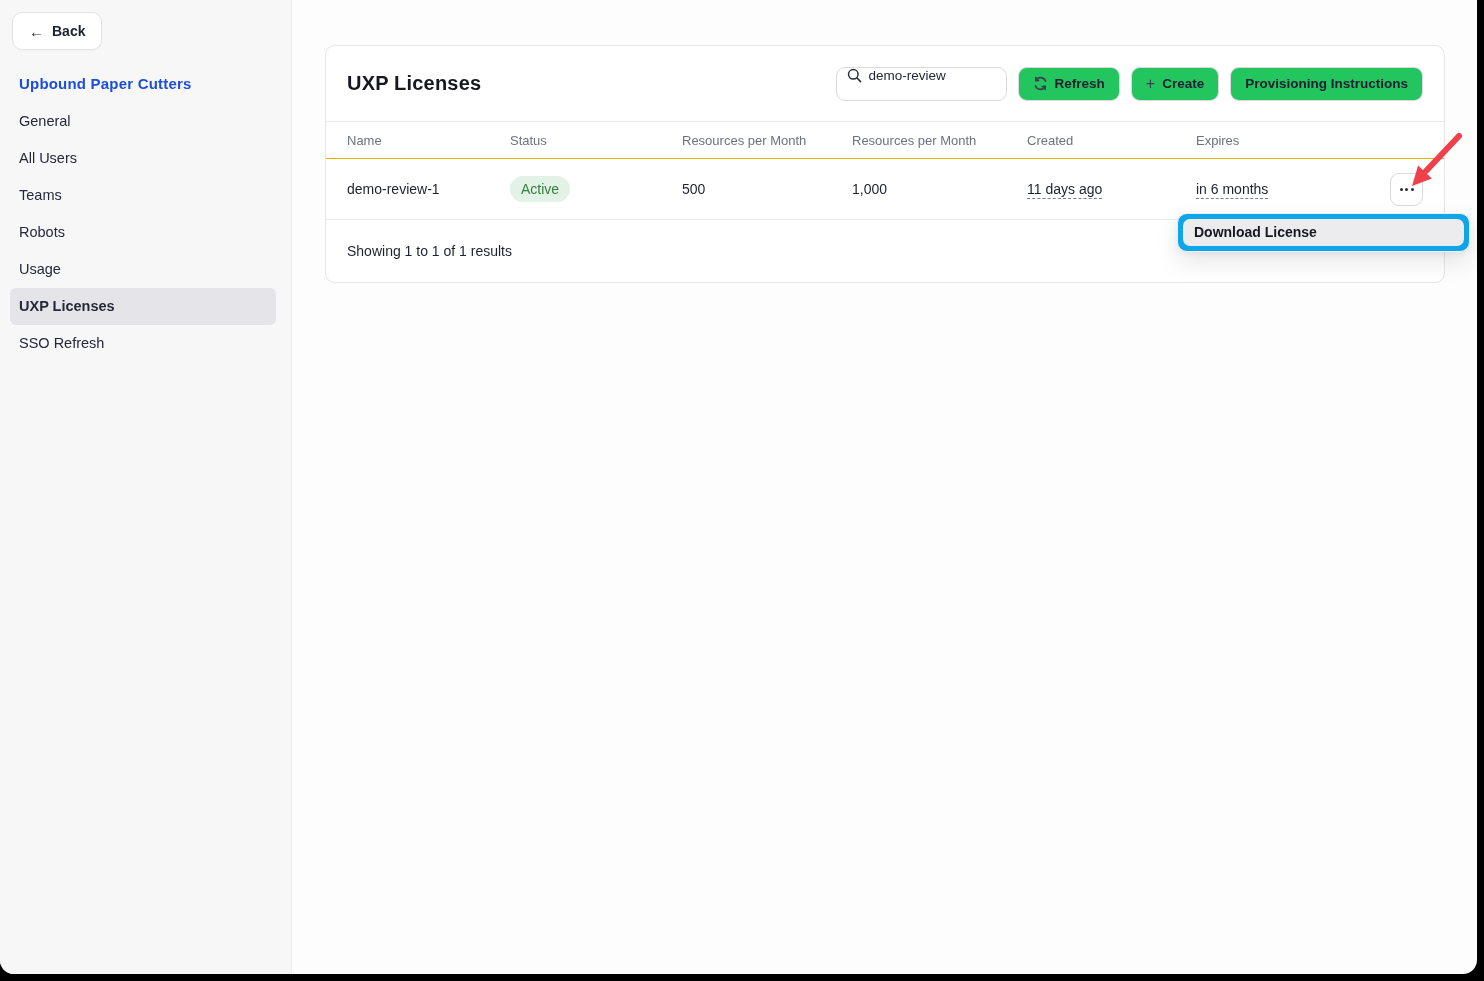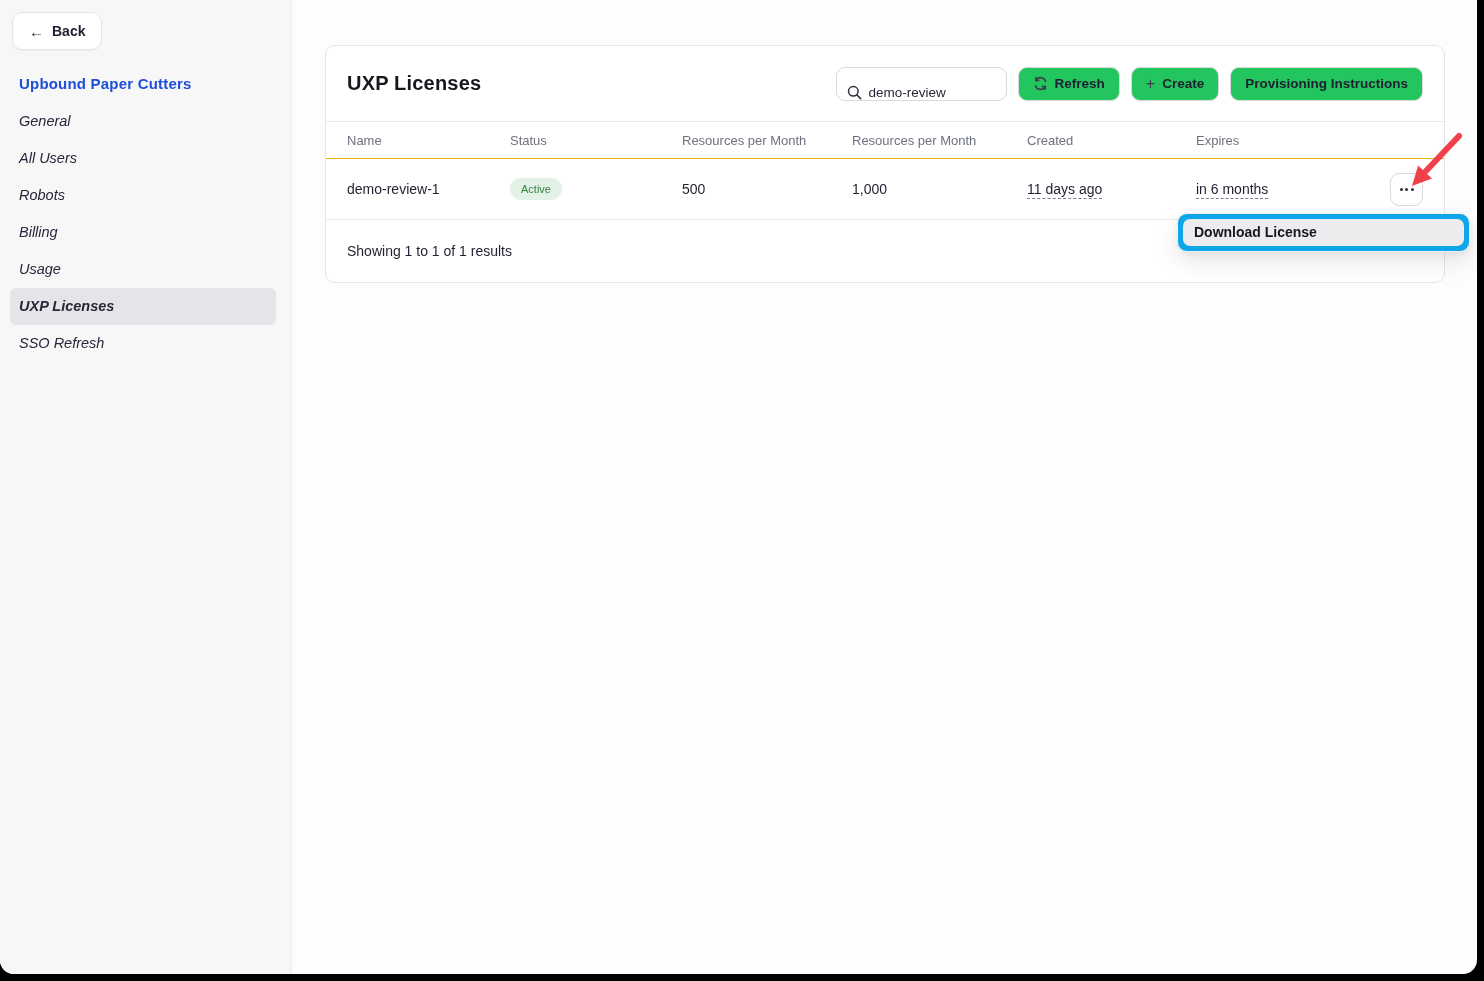--- a/index.html
+++ b/index.html
@@ -36,21 +36,21 @@
     box-shadow: 0 1px 2px rgba(0,0,0,0.03);
     cursor: pointer;
   }
   .back-button .arrow { font-size: 15px; font-weight: 400; line-height: 1; }
   .org-title {
     position: absolute; left: 19px; top: 75px;
     font-size: 15px; font-weight: 700; color: #1d4ed8;
     letter-spacing: 0.2px;
   }
   .nav {
-    position: absolute; left: 10px; top: 103px; width: 266px; font-style: italic;
+    position: absolute; left: 10px; top: 103px; width: 266px;
   }
   .nav-item {
     height: 37px; line-height: 37px;
     padding-left: 9px;
     font-size: 14.5px; color: #26283a;
     border-radius: 6px;
     cursor: pointer;
     white-space: nowrap;
   }
   .nav-item.active {
@@ -71,21 +71,21 @@
     display: flex; align-items: center;
     padding: 0 21px;
     border-bottom: 1px solid #ececef;
   }
   .page-title { font-size: 20px; font-weight: 700; color: #17181f; letter-spacing: 0.2px; }
   .toolbar { margin-left: auto; display: flex; align-items: center; gap: 11px; }
   .search-box {
     width: 171px; height: 34px;
     border: 1px solid #d9d9de; border-radius: 9px;
     background: #fff;
-    display: flex; align-items: flex-end; gap: 7px;
+    display: flex; align-items: flex-start; gap: 7px;
     padding: 0 10px;
   }
   .search-box svg { flex: 0 0 auto; }
   .search-box input {
     border: none; outline: none; width: 100%;
     font-family: "Liberation Sans", sans-serif;
     font-size: 13.5px; color: #26283a; background: transparent;
   }
   .btn {
     height: 34px; padding: 0 14px;
@@ -111,21 +111,21 @@
   .trow {
     height: 61px;
     font-size: 14px; color: #1f2130;
     border-bottom: 1px solid #ececef;
   }
   .badge {
     display: inline-block;
     padding: 5px 11px;
     background: #e3f2e6;
     color: #36813f;
-    font-size: 11px;
+    font-size: 14px;
     border-radius: 999px;
   }
   .tooltip-text {
     text-decoration: underline dashed #7b7d8a;
     text-decoration-thickness: 1px;
     text-underline-offset: 4px;
     cursor: pointer;
   }
   .cell-actions { display: flex; justify-content: flex-end; }
   .ellipsis-btn {
@@ -174,22 +174,22 @@
 
   <div class="sidebar">
     <button class="back-button">
       <span class="arrow">←</span>
       <span>Back</span>
     </button>
     <div class="org-title">Upbound Paper Cutters</div>
     <div class="nav">
       <div class="nav-item">General</div>
       <div class="nav-item">All Users</div>
+      <div class="nav-item">Teams</div>
       <div class="nav-item">Robots</div>
-      <div class="nav-item">Billing</div>
       <div class="nav-item">Usage</div>
       <div class="nav-item active">UXP Licenses</div>
       <div class="nav-item">SSO Refresh</div>
     </div>
   </div>
 
   <div class="main">
     <div class="card">
 
       <div class="card-header">

